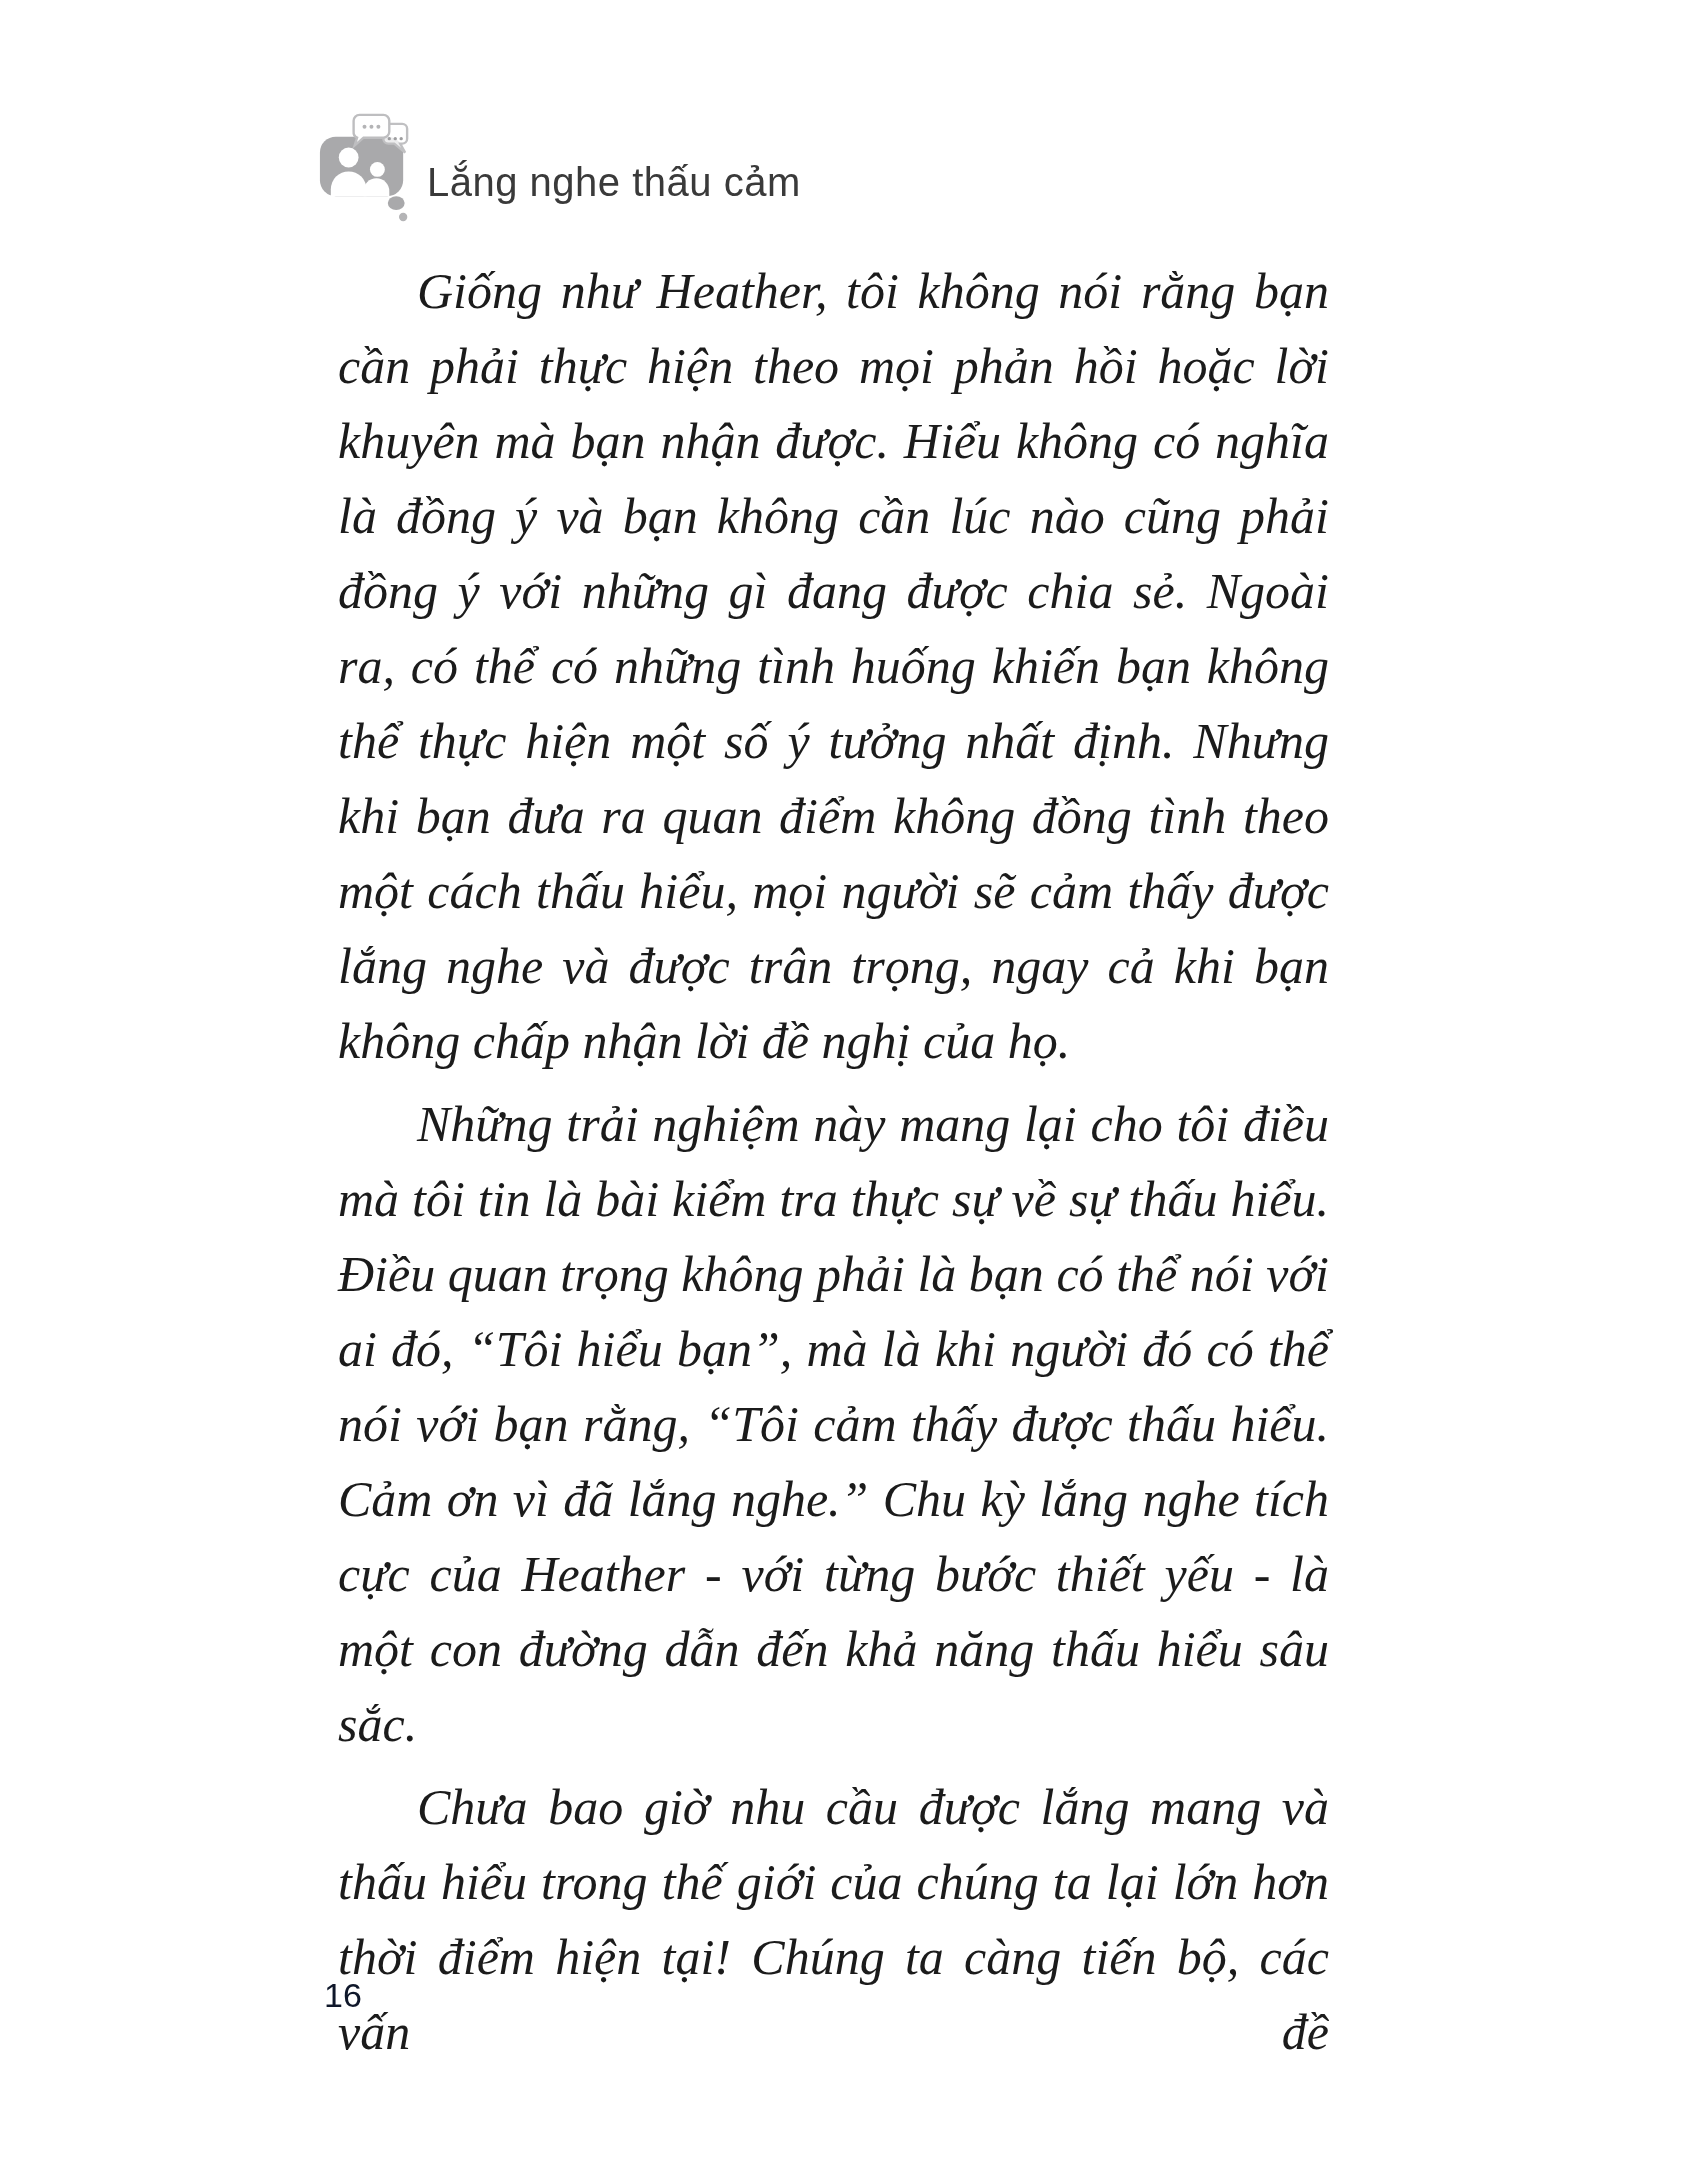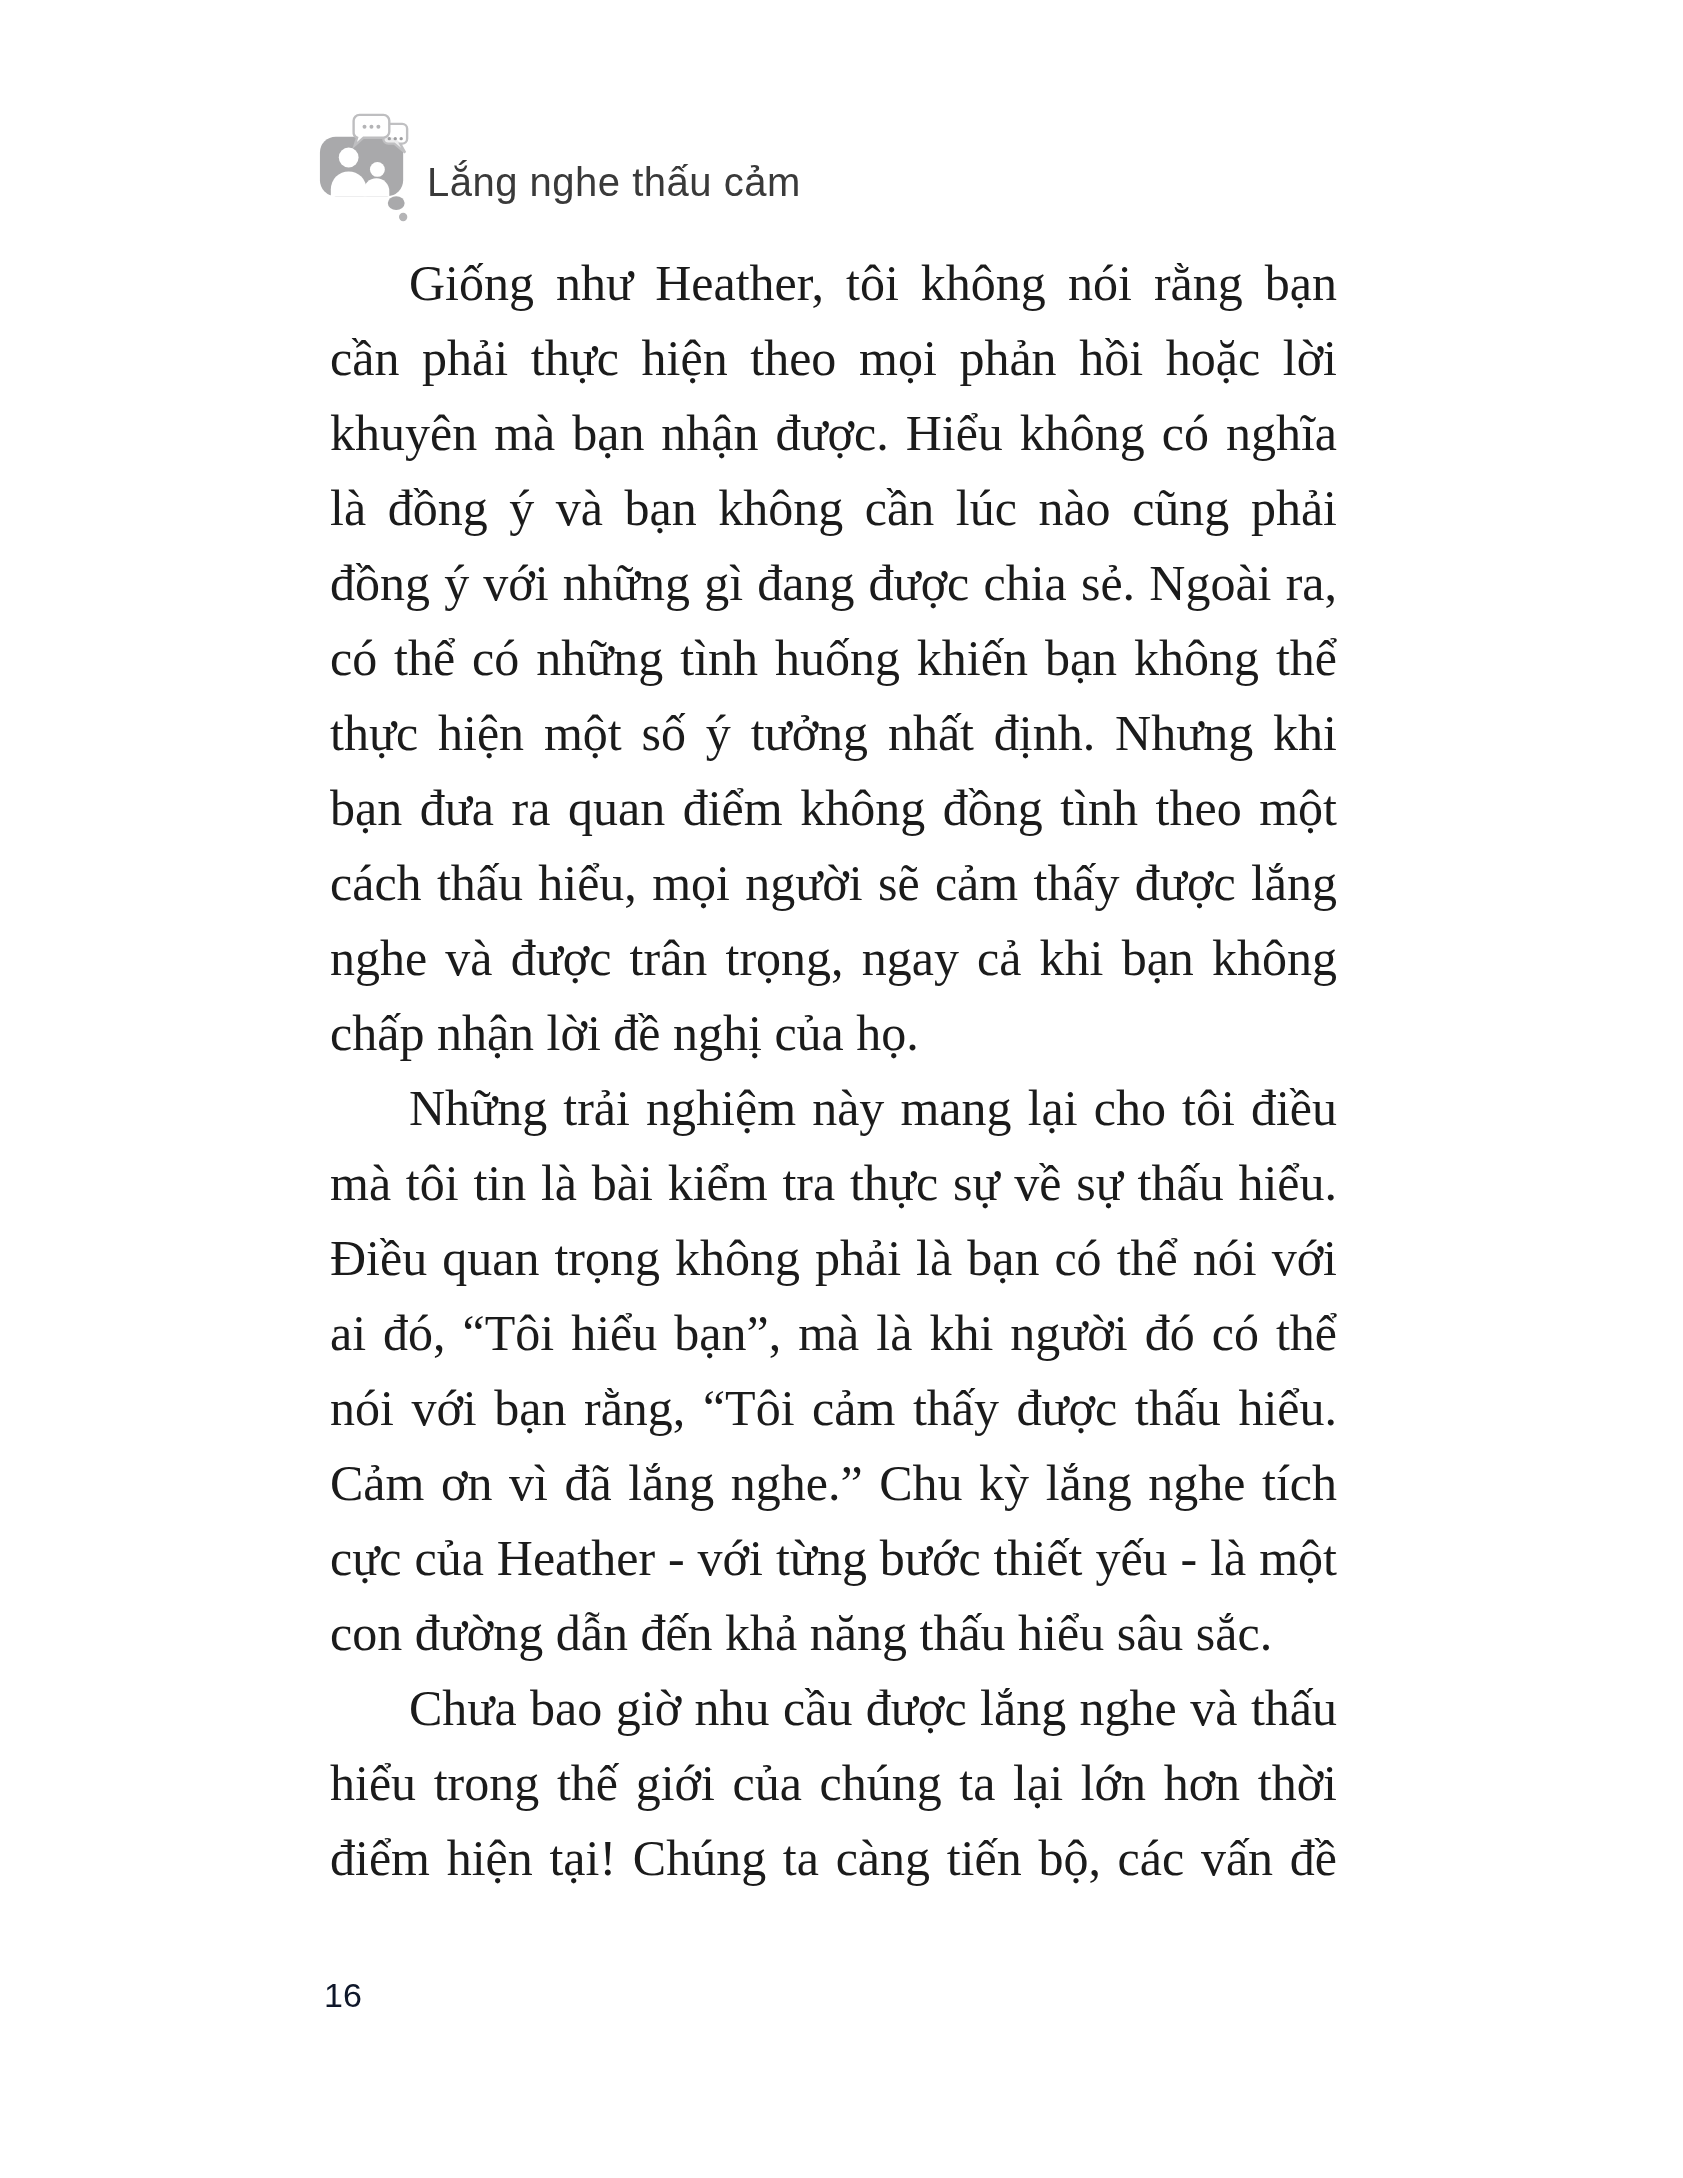--- a/index.html
+++ b/index.html
@@ -43,23 +43,24 @@
     left: 330px;
     top: 246px;
     width: 1007px;
     font-family: "Liberation Serif", "DejaVu Serif", serif;
     font-size: 50px;
     line-height: 75px;
     color: #1b1b1b;
     text-align: justify;
   }
   .body-text p {
-    margin: 0;
+    margin: 8px;
     padding: 0;
     text-indent: 79px;
+    font-style: italic;
   }
   .body-text p.fill-last {
     text-align-last: justify;
   }
   .page-number {
     position: absolute;
     left: 324px;
     top: 1976px;
     font-family: "Liberation Sans", "DejaVu Sans", sans-serif;
     font-size: 34px;
@@ -102,19 +103,19 @@
         <ellipse cx="85" cy="120" rx="8.5" ry="7" fill="#a9a9ab"></ellipse>
         <circle cx="92" cy="134" r="4.2" fill="#b4b4b6"></circle>
       </g>
     </svg>
     <div class="header-title">Lắng nghe thấu cảm</div>
   </div>
 
   <main class="body-text">
     <p>Giống như Heather, tôi không nói rằng bạn cần phải thực hiện theo mọi phản hồi hoặc lời khuyên mà bạn nhận được. Hiểu không có nghĩa là đồng ý và bạn không cần lúc nào cũng phải đồng ý với những gì đang được chia sẻ. Ngoài ra, có thể có những tình huống khiến bạn không thể thực hiện một số ý tưởng nhất định. Nhưng khi bạn đưa ra quan điểm không đồng tình theo một cách thấu hiểu, mọi người sẽ cảm thấy được lắng nghe và được trân trọng, ngay cả khi bạn không chấp nhận lời đề nghị của họ.</p>
     <p>Những trải nghiệm này mang lại cho tôi điều mà tôi tin là bài kiểm tra thực sự về sự thấu hiểu. Điều quan trọng không phải là bạn có thể nói với ai đó, “Tôi hiểu bạn”, mà là khi người đó có thể nói với bạn rằng, “Tôi cảm thấy được thấu hiểu. Cảm ơn vì đã lắng nghe.” Chu kỳ lắng nghe tích cực của Heather - với từng bước thiết yếu - là một con đường dẫn đến khả năng thấu hiểu sâu sắc.</p>
-    <p class="fill-last">Chưa bao giờ nhu cầu được lắng nghe và thấu hiểu trong thế giới của chúng ta lại lớn hơn thời điểm hiện tại! Chúng ta càng tiến bộ, các vấn đề</p>
+    <p class="fill-last">Chưa bao giờ nhu cầu được lắng mang và thấu hiểu trong thế giới của chúng ta lại lớn hơn thời điểm hiện tại! Chúng ta càng tiến bộ, các vấn đề</p>
   </main>
 
   <div class="page-number">16</div>
 
 </div>
 
 
 </body></html>

